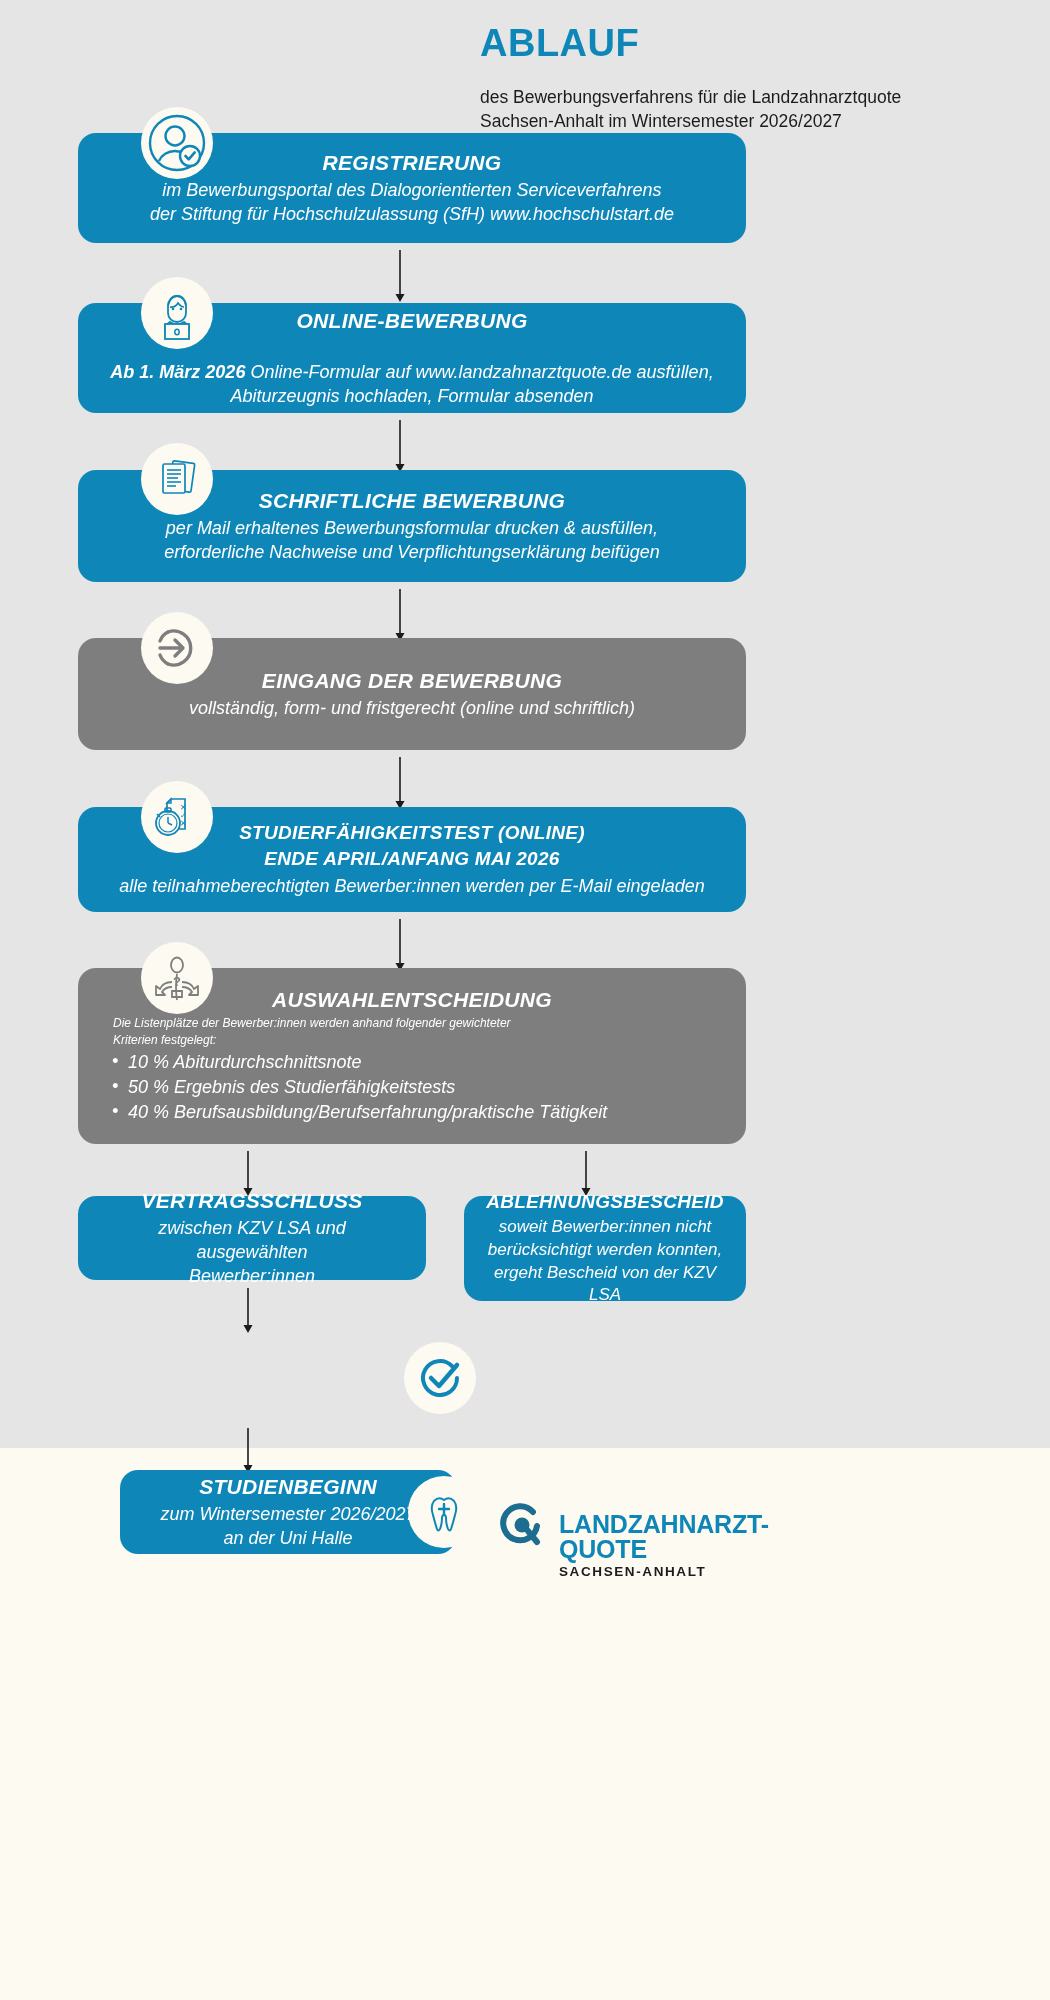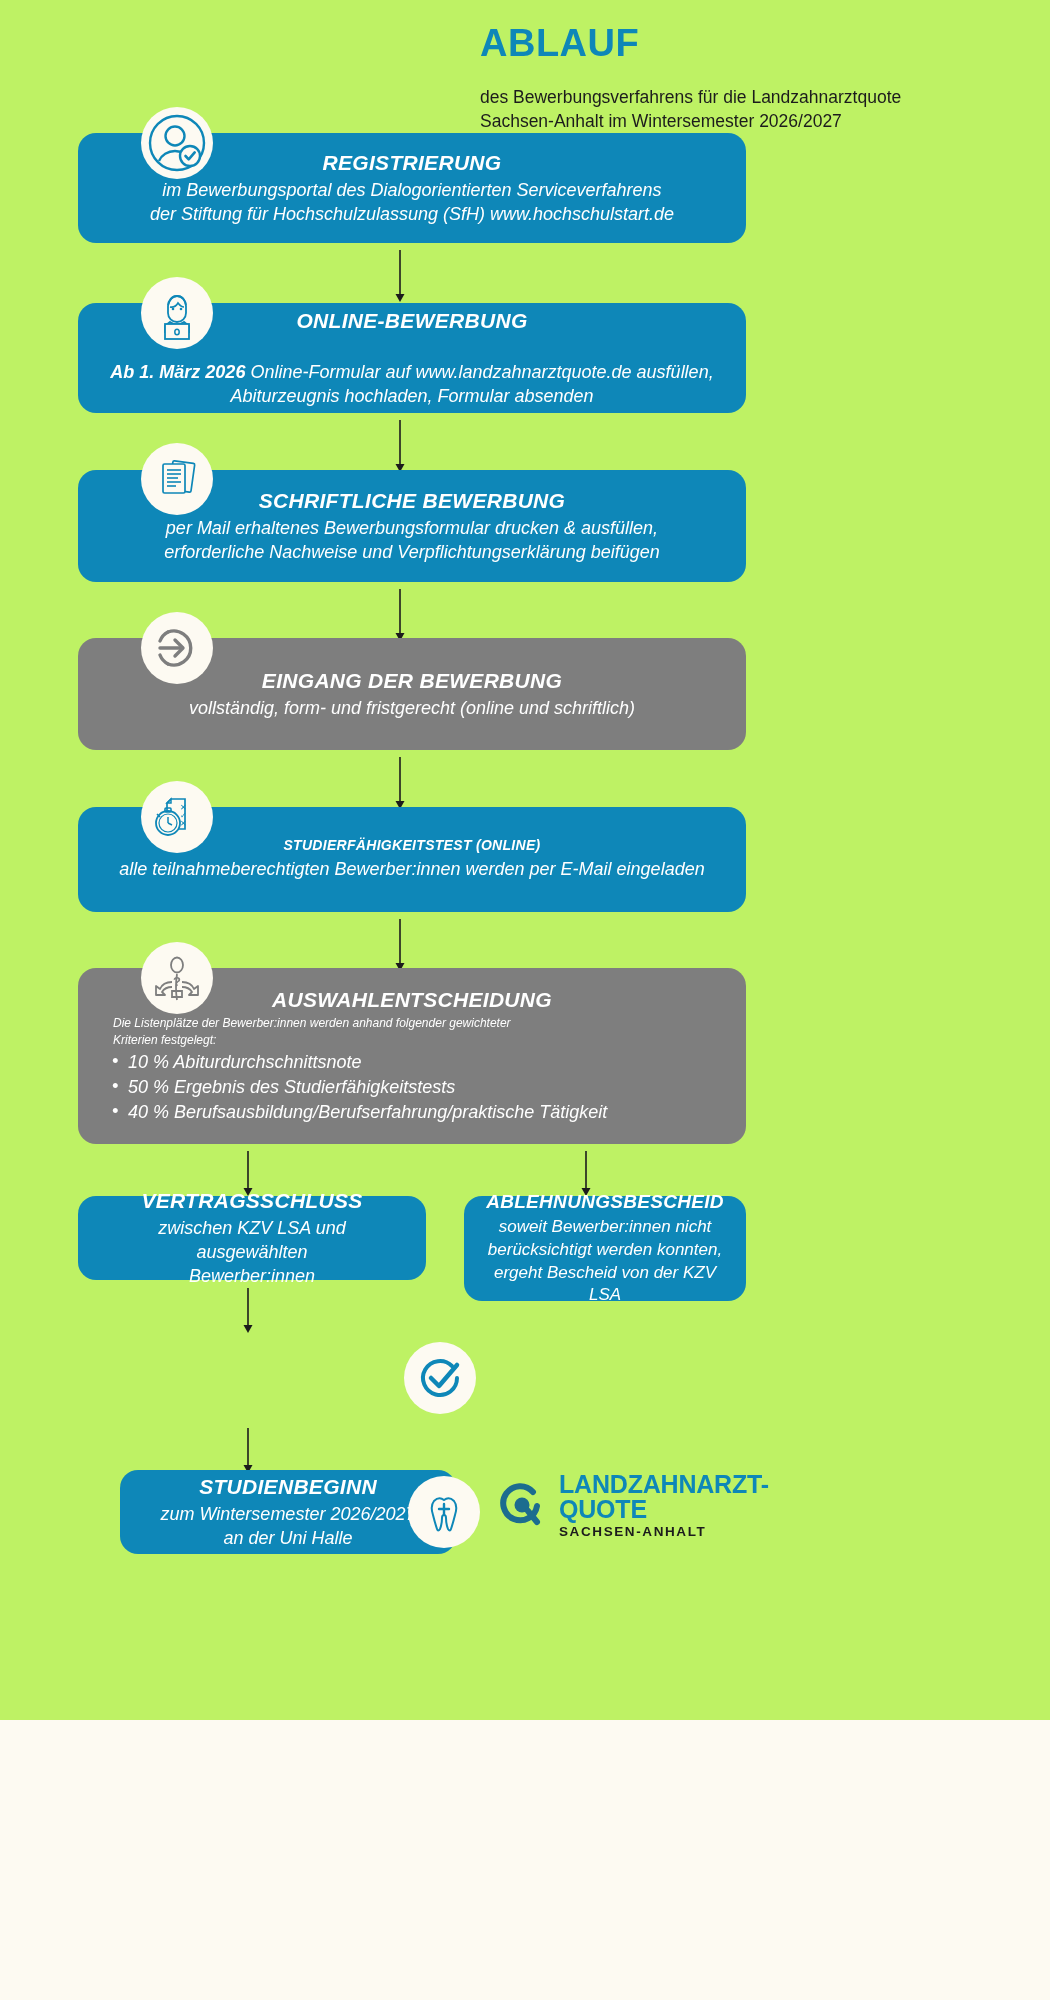--- a/index.html
+++ b/index.html
@@ -2,21 +2,21 @@
 <html><head>
 <meta charset="utf-8">
 <style>
   * { box-sizing: border-box; margin: 0; padding: 0; }
   html, body {
     width: 1050px; height: 2000px;
     background: #fdfaf2;
     font-family: "Liberation Sans", sans-serif;
     overflow: hidden;
   }
-  .page { position: relative; width: 1050px; height: 1720px; background: #bef264; }
+  .page { position: relative; width: 1050px; height: 1448px; background: #e5e5e5; }
 
   
   .header { position: absolute; left: 480px; top: 24px; width: 520px; }
   .header h1 {
     color: #0e87b8; font-size: 38px; font-weight: bold;
     letter-spacing: 0.5px; line-height: 1.05;
   }
   .header .sub {
     color: #1c1c1c; font-size: 17.5px; line-height: 1.35; margin-top: 22px;
     font-weight: 400;
@@ -30,21 +30,21 @@
     text-align: center;
     padding: 12px 26px;
     display: flex; flex-direction: column; justify-content: center; font-style: italic;
   }
   .box.blue { background: #0e87b8; }
   .box.gray { background: #7e7e7e; }
   .box .b-title {
     font-size: 21px; font-weight: bold; letter-spacing: 0.3px;
     line-height: 1.22; margin-bottom: 3px;
   }
-  .box .b-title.small { font-size: 14px; }
+  .box .b-title.small { font-size: 19px; }
   .box .b-body { font-size: 18px; line-height: 1.34; font-weight: 400; }
   .box .b-body b { font-weight: bold; }
   .box ul { list-style: none; text-align: left; margin-top: 2px; }
   .box ul li { font-size: 18px; line-height: 1.4; padding-left: 26px; position: relative; }
   .box ul li::before {
     content: "•"; position: absolute; left: 10px; top: -1px; font-size: 18px;
   }
   .box .b-left { text-align: left; font-size: 12px; line-height: 1.36; margin-left: 11px; }
 
   
@@ -56,21 +56,21 @@
     display: flex; align-items: center; justify-content: center;
     z-index: 5;
   }
   .icon-badge svg { display: block; }
 
   
   .arrow { position: absolute; }
 
   
   .logo { position: absolute; display: flex; align-items: center; gap: 10px; }
-  .logo .logo-text { line-height: 1.0; }
+  .logo .logo-text { line-height: 1.0; margin-top: 40px; }
   .logo .l1, .logo .l2 {
     color: #0e87b8; font-size: 25px; font-weight: bold; letter-spacing: -0.2px;
     display: block;
   }
   .logo .l3 {
     color: #1c1c1c; font-size: 13.5px; font-weight: bold; letter-spacing: 1.6px;
     display: block; margin-top: 3px;
   }
 </style>
 </head>
@@ -183,20 +183,21 @@
 
   <div class="arrow" style="left:392px; top:757px;">
     <svg width="16" height="53" viewBox="0 0 16 53">
       <line x1="8" y1="0" x2="8" y2="45" stroke="#1c1c1c" stroke-width="1.6"></line>
       <path d="M3.5 44 L8 52 L12.5 44 Z" fill="#1c1c1c"></path>
     </svg>
   </div>
 
   <div class="box blue" style="left:78px; top:807px; width:668px; height:105px;">
     <div class="b-title small">STUDIERFÄHIGKEITSTEST (ONLINE)</div>
+    <div class="b-title small" style="margin-bottom:4px;">ENDE APRIL/ANFANG MAI 2026</div>
     <div class="b-body">alle teilnahmeberechtigten Bewerber:innen werden per E-Mail eingeladen</div>
   </div>
   <div class="icon-badge" style="left:141px; top:781px;">
     <svg width="56" height="56" viewBox="0 0 56 56">
       <path d="M22 10 h14 v30 h-18 v-26 z" fill="#fdfaf2" stroke="#0e87b8" stroke-width="1.7"></path>
       <path d="M22 10 l-4 4 h4 z" fill="none" stroke="#0e87b8" stroke-width="1.5"></path>
       <text x="31" y="21" font-size="8" fill="#0e87b8" font-family="Liberation Sans, sans-serif">✕</text>
       <text x="31" y="29" font-size="8" fill="#0e87b8" font-family="Liberation Sans, sans-serif">✓</text>
       <text x="31" y="37" font-size="8" fill="#0e87b8" font-family="Liberation Sans, sans-serif">✕</text>
       <circle cx="19" cy="34" r="12" fill="#fdfaf2" stroke="#0e87b8" stroke-width="1.8"></circle>

